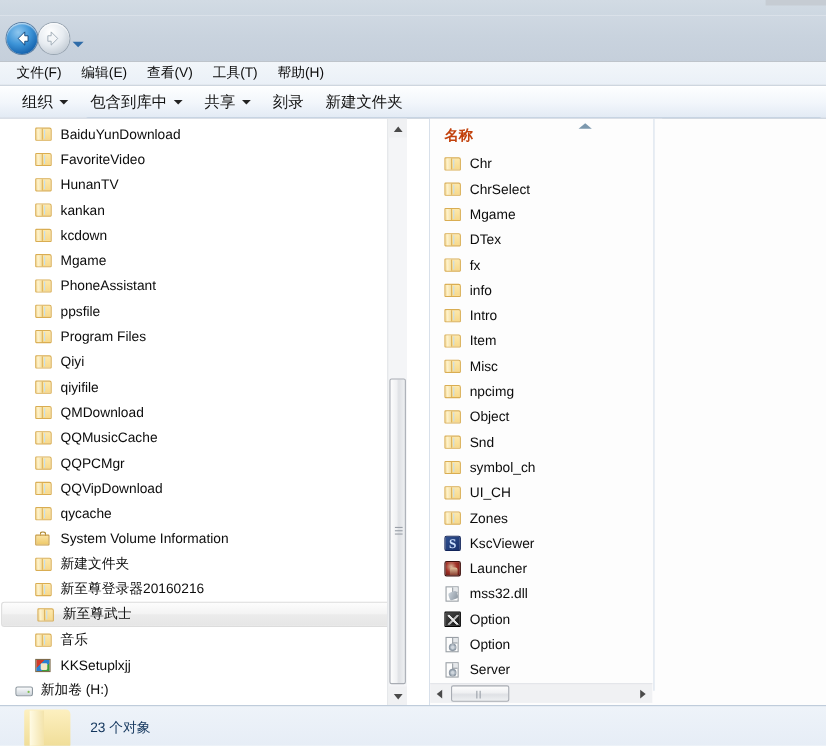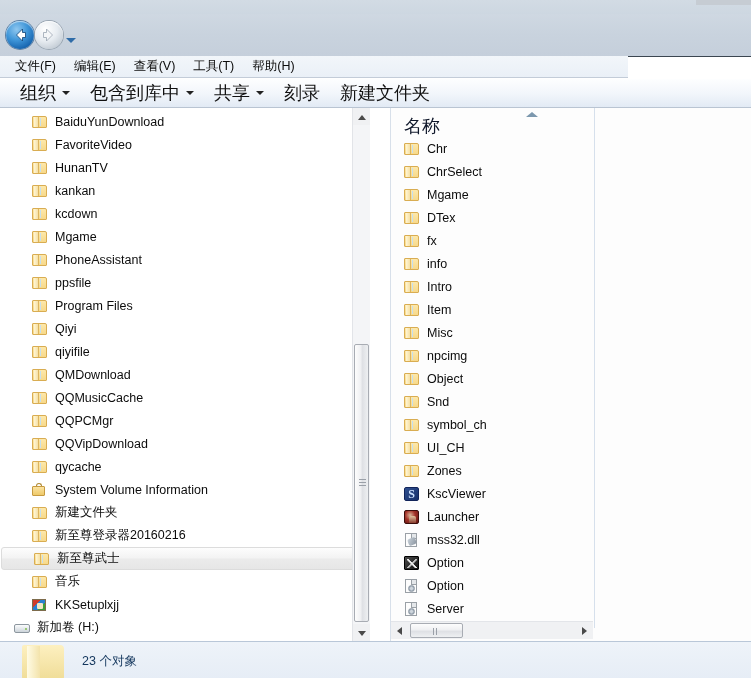--- a/index.html
+++ b/index.html
@@ -41,34 +41,34 @@
   .addrbar{
     position:absolute;left:78px;top:21px;right:4px;height:22px;
     background:#fdfdfe;border:1px solid #7a9fc4;border-radius:2px;margin-top:48px;
   }
   .addrinner{position:absolute;left:0;top:0;height:22px;display:flex;align-items:center;padding-left:4px;}
   .crumb{font-size:12.5px;color:#13304e;padding:0 2px;white-space:nowrap;}
   .sep{margin:0 5px 0 4px;display:inline-block;width:0;height:0;
     border-top:4px solid transparent;border-bottom:4px solid transparent;border-left:5px solid #2a3b4c;}
 
   .menubar{
-    position:absolute;left:0;top:56px;width:628px;height:22px;
+    position:absolute;left:0;top:56px;width:751px;height:22px;
     background:linear-gradient(to bottom,#f2f6fa 0%,#eaf0f7 100%);
     border-bottom:1px solid #c3ccd8;
     display:flex;align-items:flex-end;padding-left:6px;box-sizing:border-box;
   }
   .menuitem{font-size:12.5px;color:#0b0b0b;padding:2px 9px;white-space:nowrap;}
 
   .toolbar{
     position:absolute;left:0;top:79px;width:751px;height:29px;
     background:linear-gradient(to bottom,#fdfeff 0%,#f2f6fb 52%,#e2eaf4 100%);
     border-bottom:1px solid #b9c4d2;
     display:flex;align-items:center;padding-left:10px;box-sizing:border-box;
   }
-  .tbitem{font-size:18px;color:#111;display:flex;align-items:center;padding:3px 10px;white-space:nowrap;}
+  .tbitem{font-size:14px;color:#111;display:flex;align-items:center;padding:3px 10px;white-space:nowrap;}
   .tbcaret{display:inline-block;margin-left:6px;width:0;height:0;
     border-left:4px solid transparent;border-right:4px solid transparent;border-top:4px solid #222;}
 
   
   .panes{position:absolute;left:0;top:108px;width:602px;height:533px;background:#fff;}
 
   .leftpane{position:absolute;left:0;top:0;width:370px;height:533px;background:#fff;overflow:hidden;}
   .treelist{position:absolute;left:0;top:2px;width:370px;}
   .trow{height:23px;display:flex;align-items:center;position:relative;padding-left:32px;box-sizing:border-box;}
   .trow.lvl0{padding-left:14px;}
@@ -140,21 +140,21 @@
   .vthumb{position:absolute;left:1px;width:15px;border:1px solid #a8acb3;border-radius:2px;
     background:linear-gradient(to right,#fdfdfd 0%,#f0f1f3 42%,#dfe1e5 58%,#eef0f2 100%);box-sizing:border-box;}
   .vthumb .grip{position:absolute;left:4px;top:50%;margin-top:-4px;width:7px;height:8px;}
   .vthumb .grip b{display:block;height:1px;background:#9aa0a8;margin-bottom:2px;}
 
   .panedivider{position:absolute;left:390px;top:0;width:1px;height:533px;background:#d8e0ea;}
 
   
   .rightpane{position:absolute;left:391px;top:0;width:360px;height:533px;background:#fdfdfd;overflow:hidden;}
   .colheadrow{position:absolute;left:0;top:0;width:203px;height:28px;}
-  .colhead{position:absolute;left:13px;top:6px;font-size:18px;color:#0f172a;}
+  .colhead{position:absolute;left:13px;top:6px;font-size:13px;color:#c2410c;font-weight:bold;}
   .sortarrow{position:absolute;left:135px;top:4px;width:0;height:0;
     border-left:6px solid transparent;border-right:6px solid transparent;border-bottom:5px solid #7c98ae;}
   .collineR{position:absolute;left:203px;top:0;width:1px;height:520px;background:#d6e0ec;}
 
   .filelist{position:absolute;left:0;top:29px;width:203px;}
   .frow{height:23px;display:flex;align-items:center;padding-left:13px;box-sizing:border-box;}
   .frow .flabel{font-size:12.5px;color:#0c0c0c;white-space:nowrap;}
 
   .hscroll{position:absolute;left:0;bottom:2px;width:202px;height:17px;
     background:#f0f1f3;border-top:1px solid #e3e5e9;}

